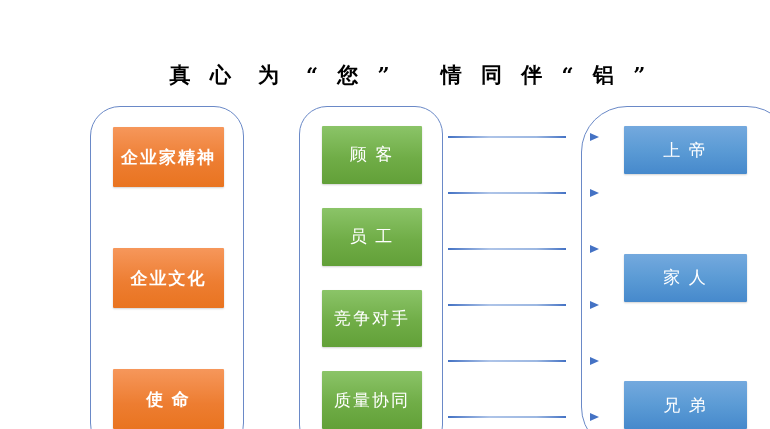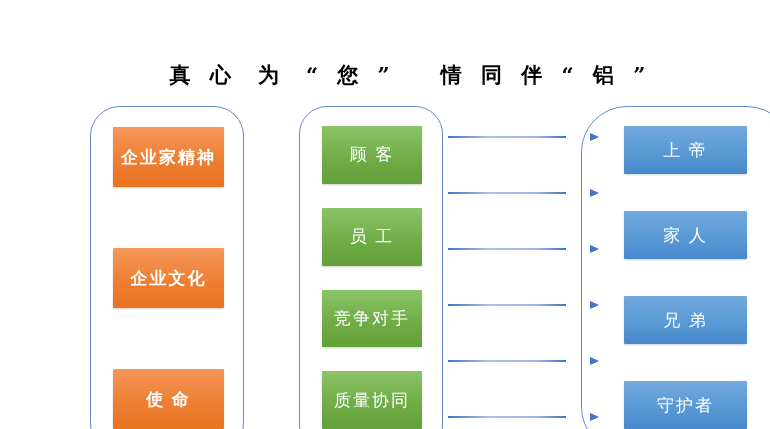--- a/index.html
+++ b/index.html
@@ -95,21 +95,20 @@
     <div class="box green">顾  客</div>
     <div class="box green">员  工</div>
     <div class="box green">竞争对手</div>
     <div class="box green">质量协同</div>
   </div>
 
   <div class="container col-right">
     <div class="box blue">上  帝</div>
     <div class="box blue">家  人</div>
     <div class="box blue">兄  弟</div>
-    <div class="box blue">守护者</div>
   </div>
 
   <div class="arrow a0">
       <span class="line"></span>
       <span class="head"></span>
     </div>
   <div class="arrow a1">
       <span class="line"></span>
       <span class="head"></span>
     </div>

